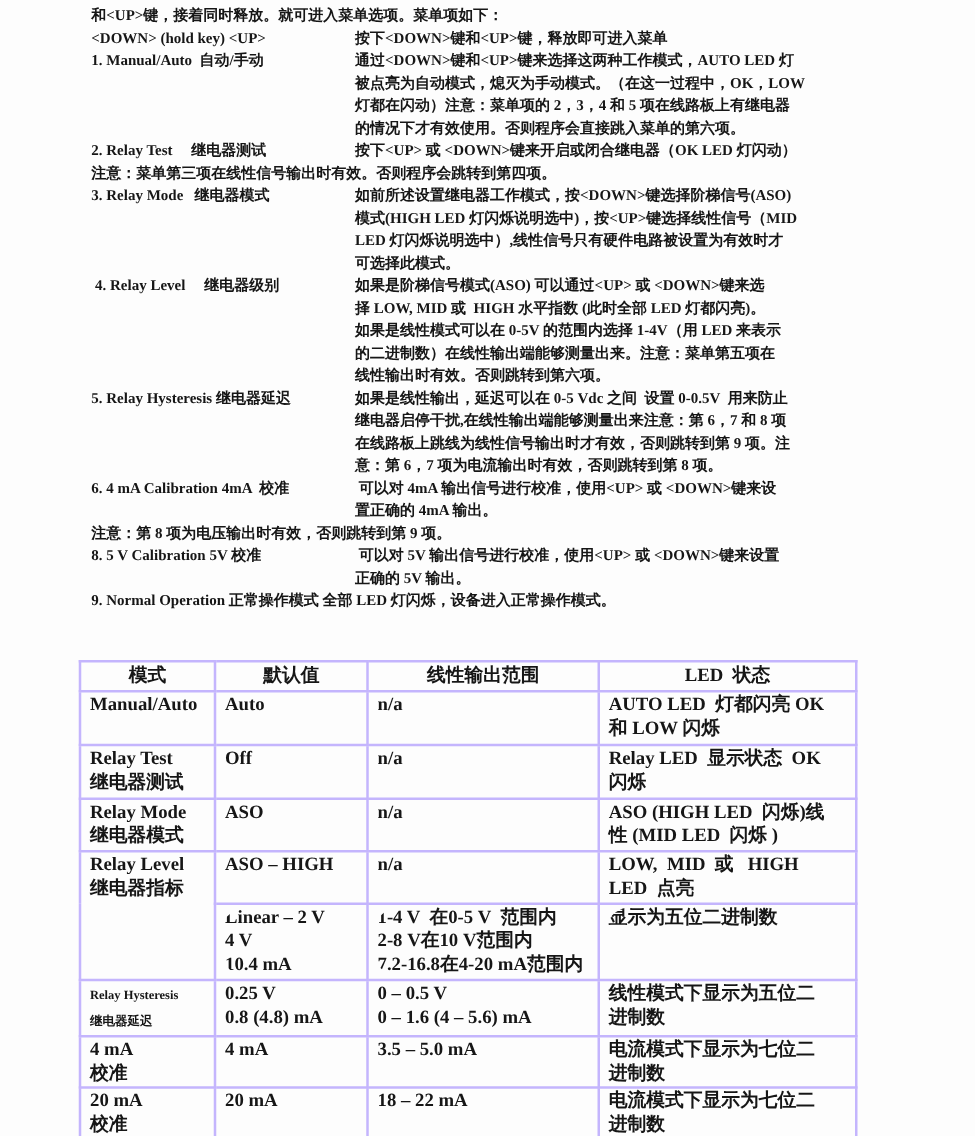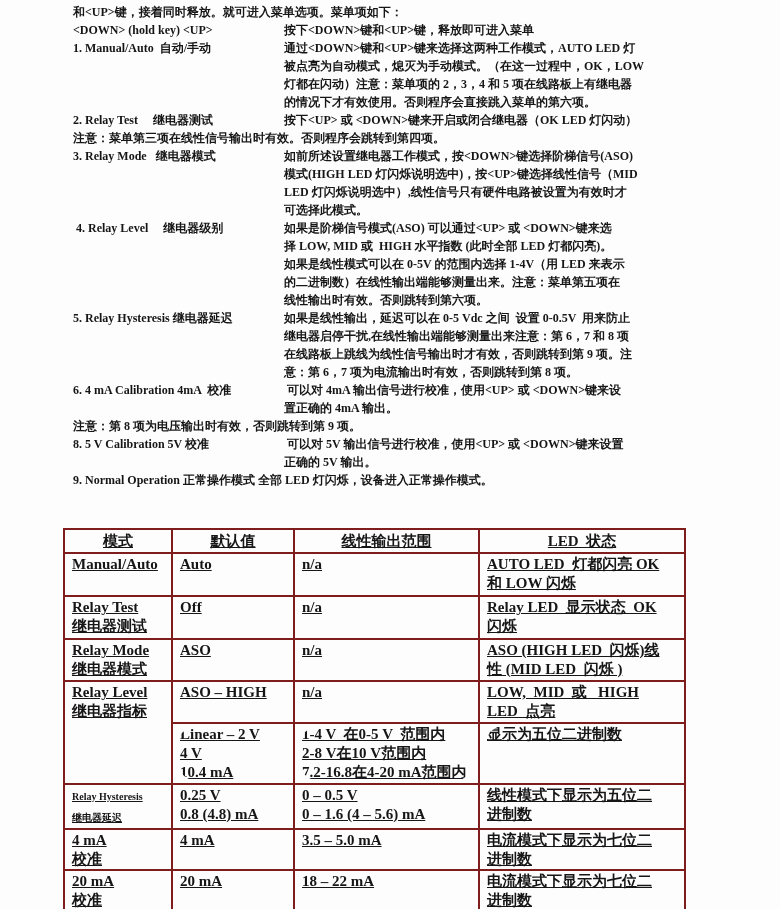--- a/index.html
+++ b/index.html
@@ -18,24 +18,24 @@
   .line{white-space:pre-wrap;}
   .entry{display:grid;grid-template-columns:211px 1fr;}
   .lbl{white-space:pre;}
   .desc{white-space:pre-wrap;}
   table.ops{
     position:absolute;left:63px;top:528px;
     width:621px;border-collapse:collapse;table-layout:fixed;
     font-size:15px;line-height:19px;font-weight:700;color:#161616;
   }
   table.ops td,table.ops th{
-    border:2px solid #7f1d1d;
+    border:2px solid #c4b5fd;
     padding:1px 6px 0 7px;
     vertical-align:top;text-align:left;
-    white-space:pre-wrap;overflow:hidden;text-decoration:underline;
+    white-space:pre-wrap;overflow:hidden;
   }
   table.ops th{height:22px;text-align:center;vertical-align:middle;padding:0 2px;}
   col.c1{width:108px;}col.c2{width:122px;}col.c3{width:185px;}col.c4{width:206px;}
   tr.r1 td,tr.r2 td{height:40px;}
   tr.r3 td,tr.r4a td{height:39px;}
   tr.r4b td{height:58px;border-radius:29px;}
   tr.r5 td{height:36px;}
   tr.r6 td,tr.r7 td{height:38px;}
   td.small{font-size:10px;line-height:21px;padding-top:3px;}
 </style>

